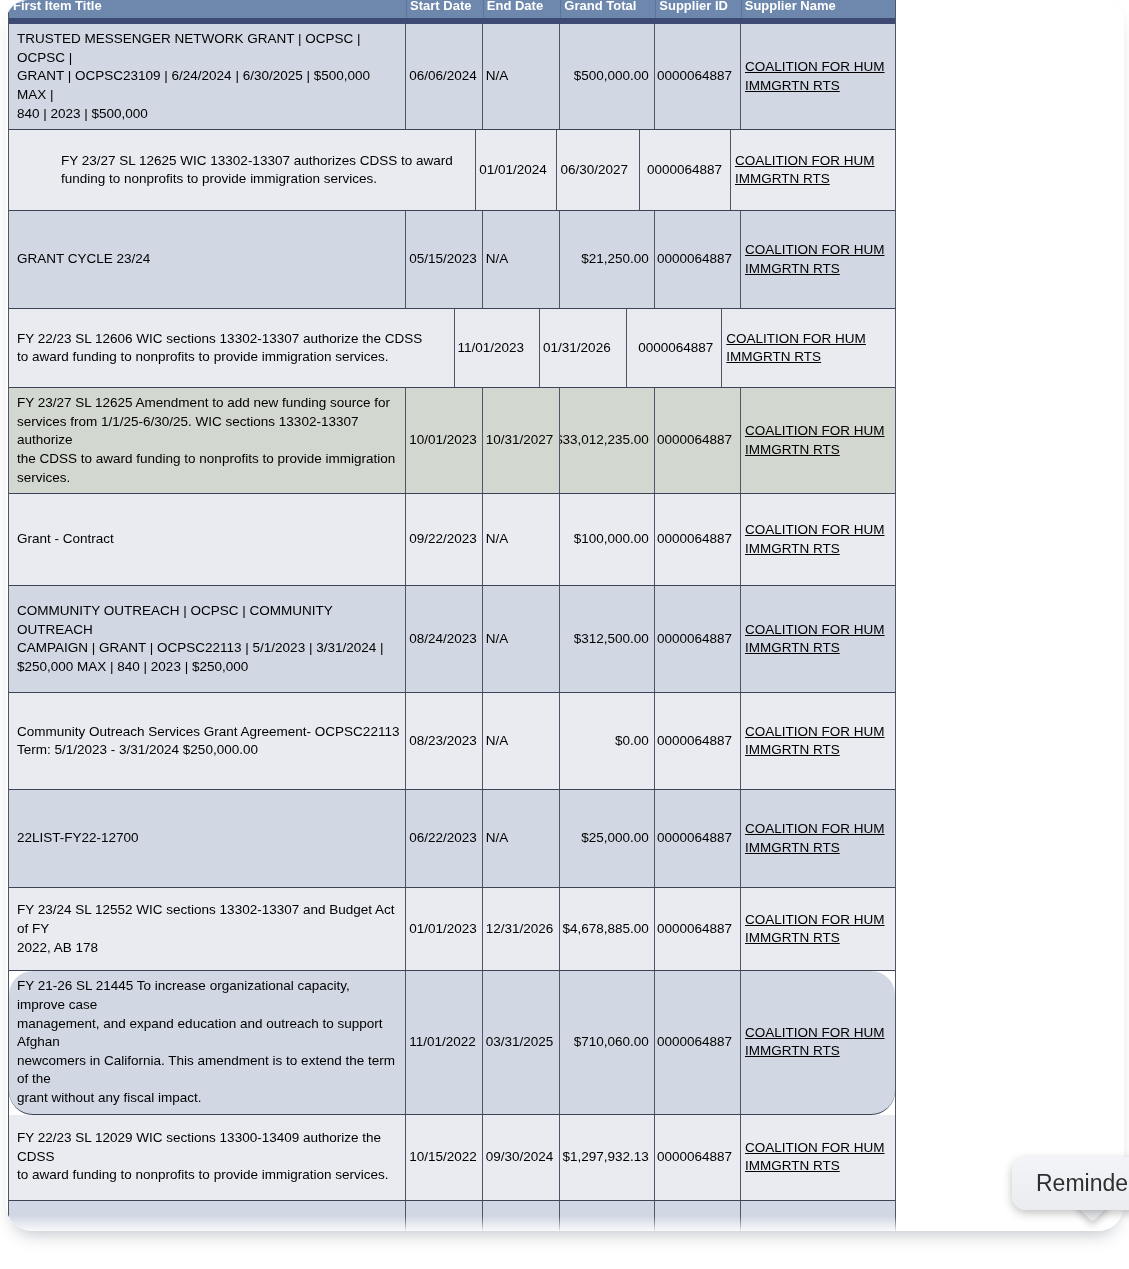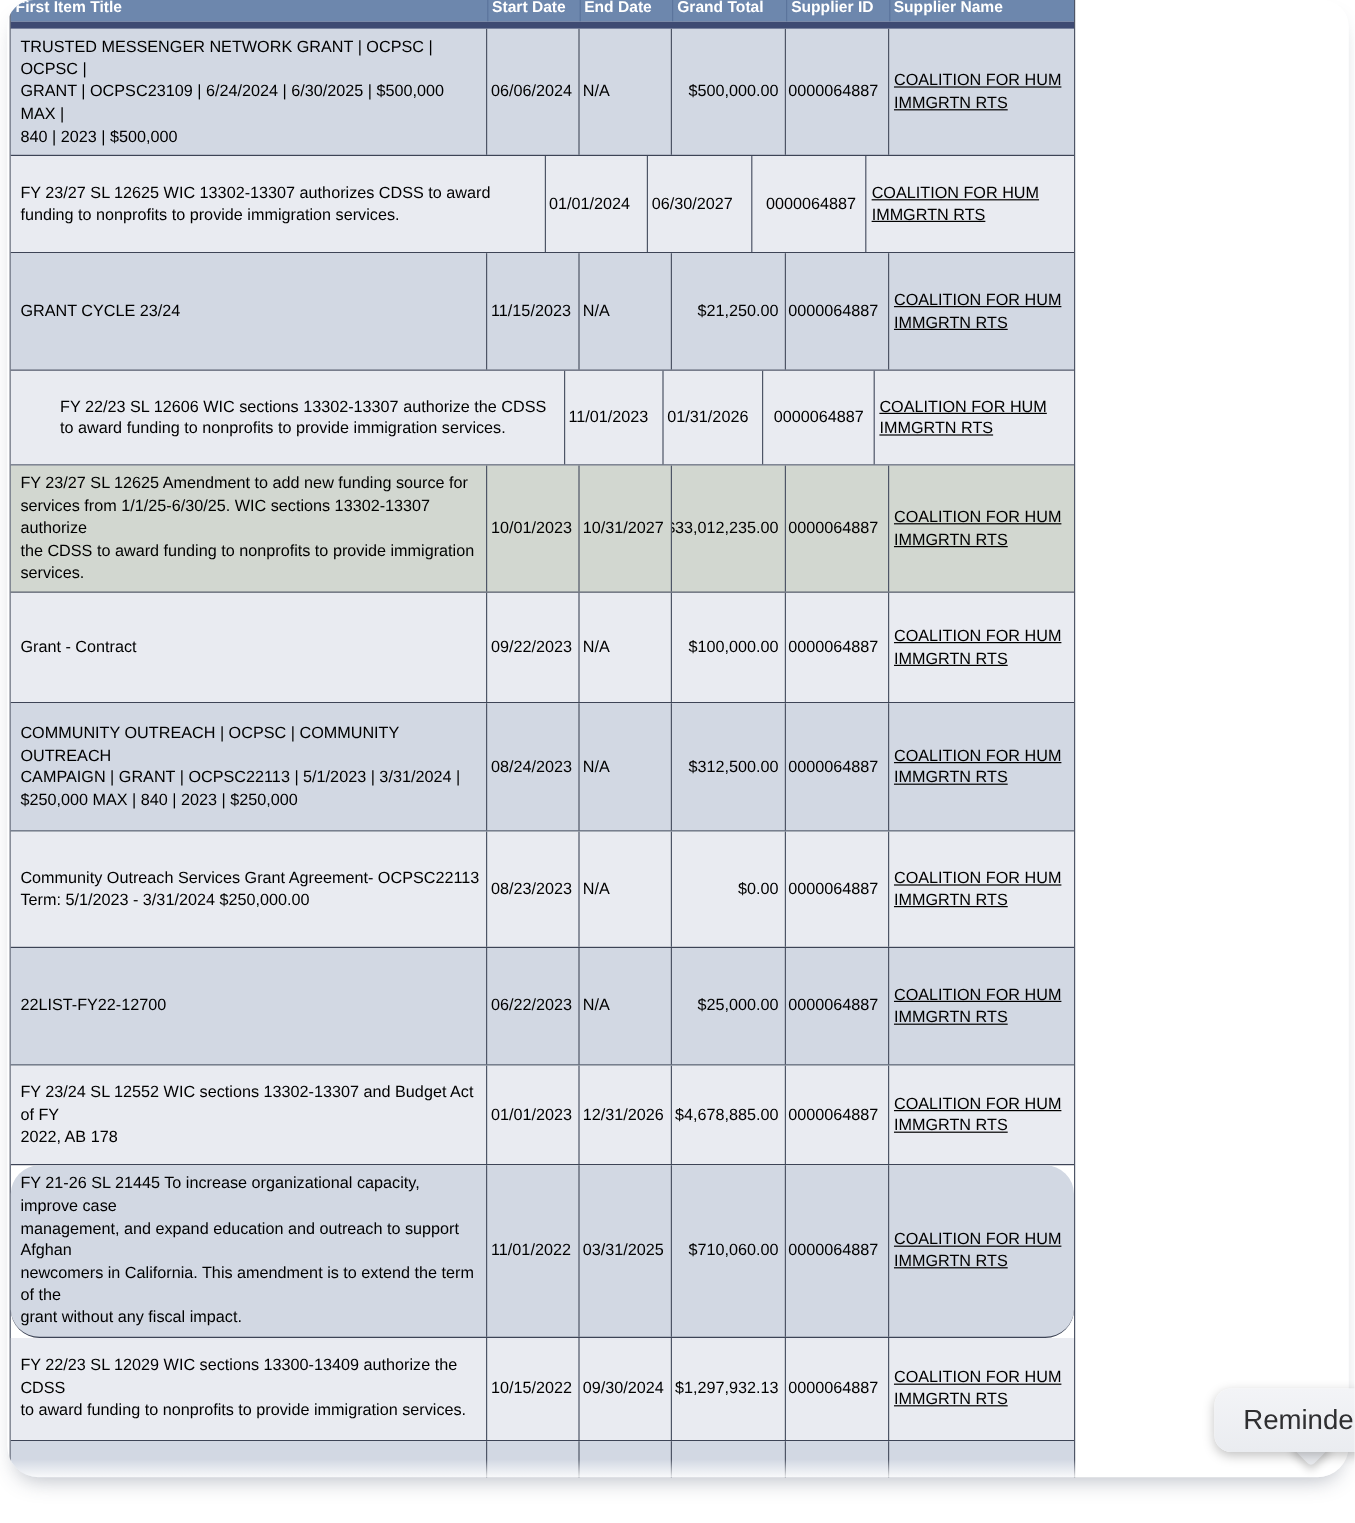--- a/index.html
+++ b/index.html
@@ -109,39 +109,39 @@
     <div class="cell c-title w0">TRUSTED MESSENGER NETWORK GRANT | OCPSC | OCPSC |
 GRANT | OCPSC23109 | 6/24/2024 | 6/30/2025 | $500,000 MAX |
 840 | 2023 | $500,000</div>
     <div class="cell c-start w1">06/06/2024</div>
     <div class="cell c-end w2">N/A</div>
     <div class="cell c-total w3">$500,000.00</div>
     <div class="cell c-sid w4">0000064887</div>
     <div class="cell c-sname w5">COALITION FOR HUM IMMGRTN RTS</div>
   </div>
 
-  <div class="row light" style="min-height: 81px;">
+  <div class="row light" style="min-height: 81px; padding-left: 44px;">
     <div class="cell c-title w0">FY 23/27 SL 12625 WIC 13302-13307 authorizes CDSS to award
 funding to nonprofits to provide immigration services.</div>
     <div class="cell c-start w1">01/01/2024</div>
     <div class="cell c-end w2">06/30/2027</div>
     <div class="cell c-sid w4">0000064887</div>
     <div class="cell c-sname w5">COALITION FOR HUM IMMGRTN RTS</div>
   </div>
 
   <div class="row dark" style="min-height: 98px;">
     <div class="cell c-title w0">GRANT CYCLE 23/24</div>
-    <div class="cell c-start w1">11/15/2023</div>
+    <div class="cell c-start w1">05/15/2023</div>
     <div class="cell c-end w2">N/A</div>
     <div class="cell c-total w3">$21,250.00</div>
     <div class="cell c-sid w4">0000064887</div>
     <div class="cell c-sname w5">COALITION FOR HUM IMMGRTN RTS</div>
   </div>
 
-  <div class="row light" style="min-height: 79px; padding-left: 33px;">
+  <div class="row light" style="min-height: 79px;">
     <div class="cell c-title w0">FY 22/23 SL 12606 WIC sections 13302-13307 authorize the CDSS
 to award funding to nonprofits to provide immigration services.</div>
     <div class="cell c-start w1">11/01/2023</div>
     <div class="cell c-end w2">01/31/2026</div>
     <div class="cell c-sid w4">0000064887</div>
     <div class="cell c-sname w5">COALITION FOR HUM IMMGRTN RTS</div>
   </div>
 
   <div class="row selected" style="min-height: 89px;">
     <div class="cell c-title w0">FY 23/27 SL 12625 Amendment to add new funding source for

